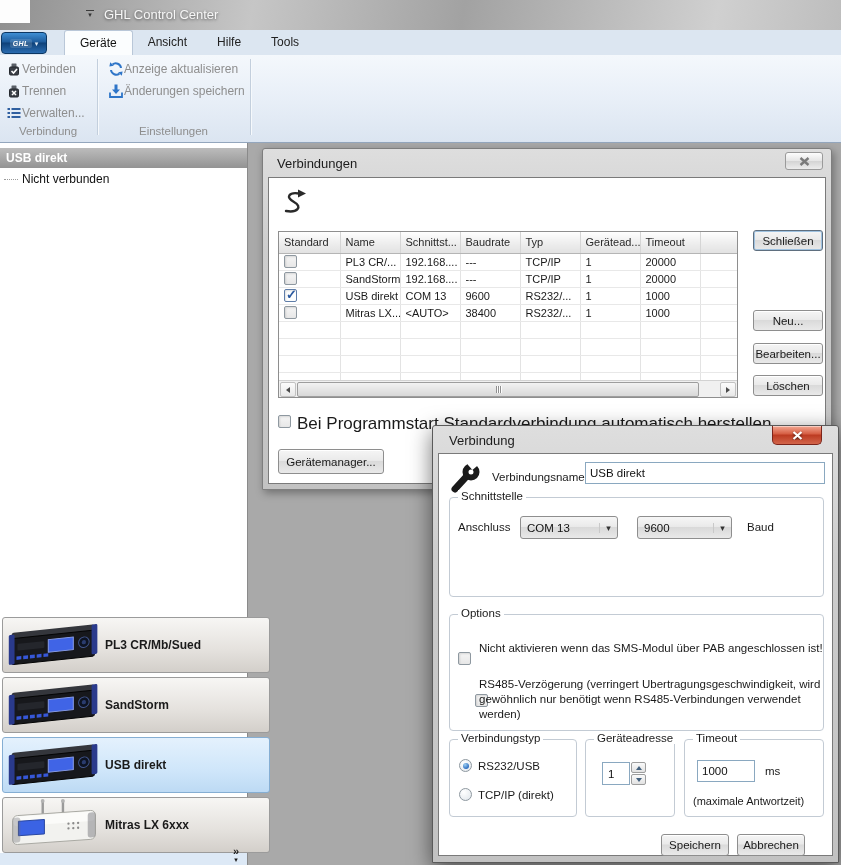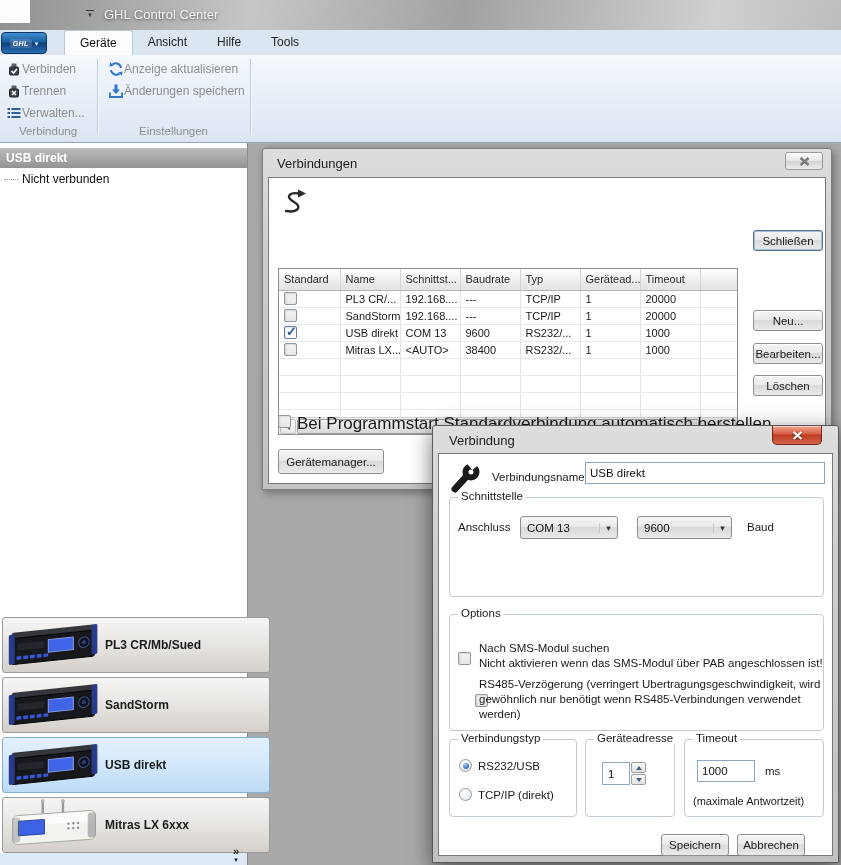--- a/index.html
+++ b/index.html
@@ -76,21 +76,21 @@
     box-shadow:inset 0 1px 0 rgba(255,255,255,.45); }
 
   .win7btn { display:flex; align-items:center; justify-content:center; font-size:11.5px; color:#1a1a1a;
     border:1px solid #8e8e8e; border-radius:3px; cursor:pointer;
     background:linear-gradient(180deg,#f5f5f5 0%,#eaeaea 45%,#dadada 50%,#e9e9e9 100%);
     box-shadow:inset 0 1px 0 #fff; }
   .win7btn.focused { border-color:#5f6f7f; box-shadow:inset 0 0 0 1px #9fc2e0, inset 0 1px 0 #fff; }
 
   
   .tbl-wrap { position:absolute; left:9px; top:53px; width:460px; height:167px; border:1px solid #8e8e8e;
-    background:#fff; overflow:hidden;margin-top:37px; }
+    background:#fff; overflow:hidden; }
   table.grid { border-collapse:collapse; table-layout:fixed; width:460px; }
   table.grid th { height:21px; font-size:11px; font-weight:normal; color:#2a2a2a; text-align:left;
     padding:0 0 0 5px; background:linear-gradient(180deg,#fefefe,#ececec 60%,#e2e2e2);
     border-right:1px solid #d5d5d5; border-bottom:1px solid #b5b5b5; cursor:pointer; white-space:nowrap; overflow:hidden; }
   table.grid td { height:17px; font-size:11px; color:#1a1a1a; padding:0 0 0 5px;
     border-right:1px solid #e3e3e3; border-bottom:1px solid #e8e8e8; white-space:nowrap; overflow:hidden; cursor:default; }
   .cb13 { position:relative; width:13px; height:13px; border:1px solid #8e98a0; border-radius:2px;
     background:linear-gradient(180deg,#f5f5f5,#e7e7e7); box-shadow:inset 1px 1px 2px rgba(0,0,0,.12);
     display:inline-block; vertical-align:middle; cursor:pointer; }
   .cb13.checked { border-color:#5f7da8; background:#fdfefe; }
@@ -503,21 +503,20 @@
           <span class="dd-text">9600</span>
           <span class="dd-arrow">▾</span>
         </div>
         <span class="field-label" style="left:297px; top:23px;">Baud</span>
       </div>
 
       <div class="gbox" style="left:10px; top:160px; width:375px; height:117px;">
         <span class="legend">Options</span>
         <span class="cb13 abs" style="left:8px; top:34px;"></span>
         <div class="multi" style="left:29px; top:26px;">
-          <div>Nach SMS-Modul suchen</div>
           <div>Nicht aktivieren wenn das SMS-Modul über PAB angeschlossen ist!</div>
         </div>
         <span class="cb13 abs" style="left:8px; top:76px;"></span>
         <div class="multi" style="left:29px; top:62px;">
           <div>RS485-Verzögerung (verringert Ubertragungsgeschwindigkeit, wird</div>
           <div>gewöhnlich nur benötigt wenn RS485-Verbindungen verwendet</div>
           <div>werden)</div>
         </div>
       </div>
 

